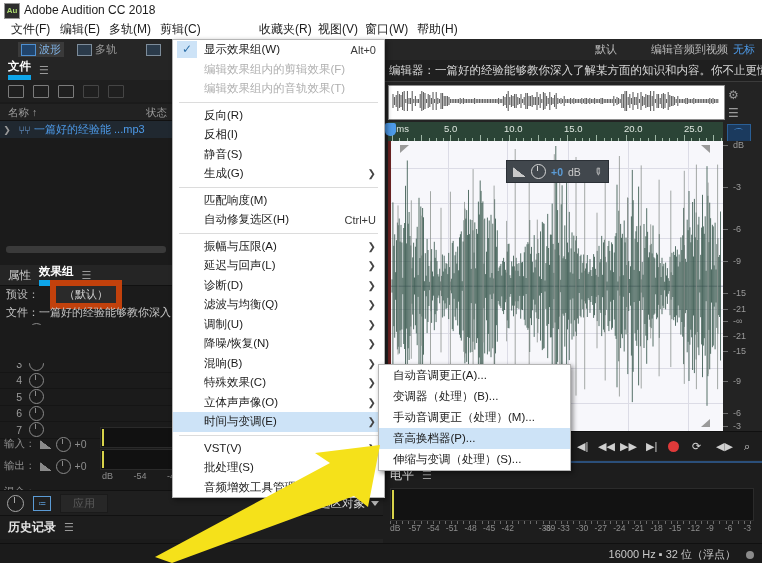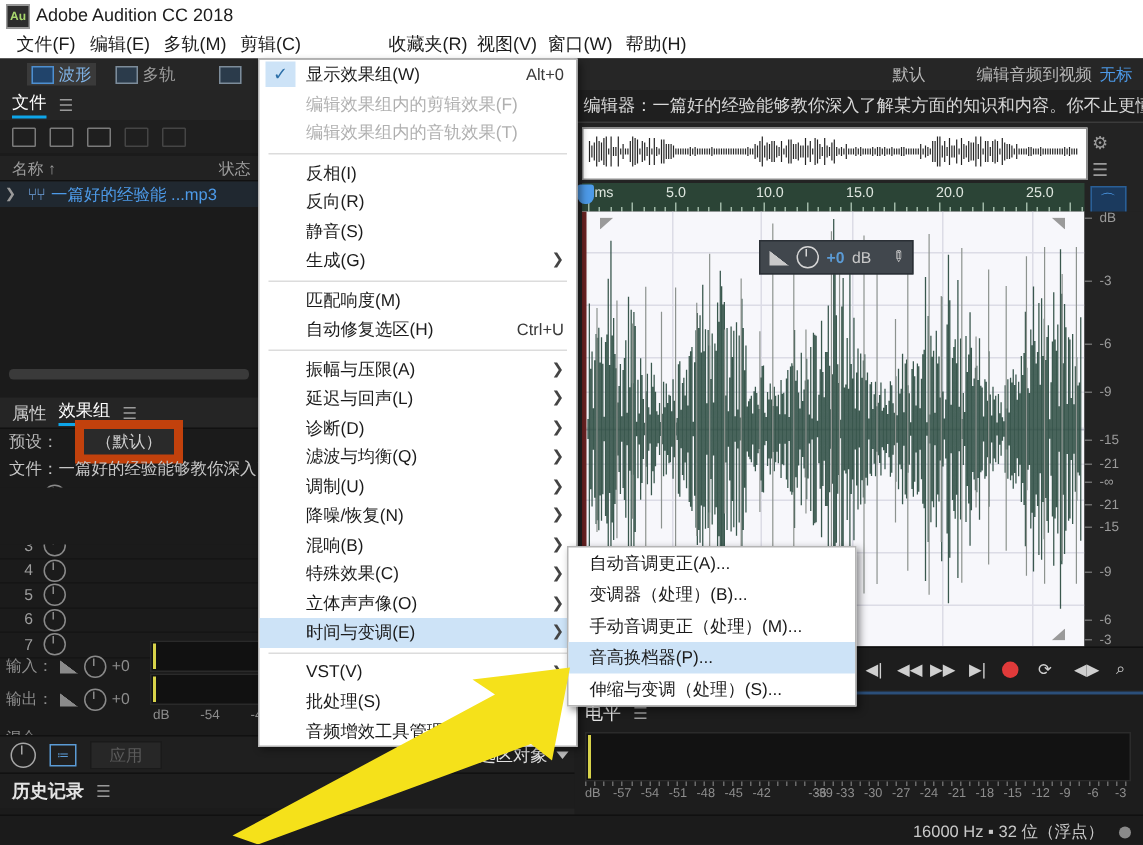--- a/index.html
+++ b/index.html
@@ -32,21 +32,21 @@
   .ts-btn.sel{background:#3a3a3a;color:#7fb2e5;}
   .ts-ico{width:13px;height:10px;border:1px solid #7d8c9a;background:#2b3b4b;display:inline-block;}
   .ts-btn.sel .ts-ico{border-color:#4e8fd0;background:#21446b;}
 
   
   .leftcol{position:absolute;left:0;top:60px;width:189px;height:503px;background:#1d1d1d;}
 
   .panelhdr{height:20px;display:flex;align-items:center;gap:8px;padding-left:8px;
     background:#252525;border-bottom:1px solid #111;}
   .panelhdr .ptab{font-size:11.5px;color:#cfcfcf;}
-  .panelhdr .ptab.act{color:#ffffff;border-bottom:2px solid #0ea5e9;padding-bottom:1px;}
+  .panelhdr .ptab.act{color:#ffffff;border-bottom:6px solid #0ea5e9;padding-bottom:1px;font-weight:bold;}
   .hamb{font-size:11px;color:#9a9a9a;}
 
   .files-panel{position:absolute;left:0;top:0;width:189px;height:205px;background:#1b1b1b;border-right:1px solid #101010;}
   .files-tools{position:absolute;left:0;top:20px;width:189px;height:22px;display:flex;align-items:center;gap:9px;padding-left:8px;background:#1f1f1f;}
   .fico{width:14px;height:11px;border:1px solid #8c8c8c;border-radius:1px;opacity:.85;}
   .fico.dim{opacity:.35;}
   .files-colhdr{position:absolute;left:0;top:44px;width:189px;height:16px;background:#222;border-bottom:1px solid #111;}
   .files-colhdr span{position:absolute;top:2px;font-size:10.5px;color:#9d9d9d;}
   .file-row{position:absolute;left:0;top:61px;width:189px;height:17px;display:flex;align-items:center;
     background:#202830;}
@@ -620,24 +620,24 @@
         <span class="acc">Alt+0</span>
       </div>
       <div class="mrow dis">
         <span>编辑效果组内的剪辑效果(F)</span>
       </div>
       <div class="mrow dis">
         <span>编辑效果组内的音轨效果(T)</span>
       </div>
       <div class="msep"></div>
       <div class="mrow">
+        <span>反向(R)</span>
+      </div>
+      <div class="mrow">
         <span>反相(I)</span>
-      </div>
-      <div class="mrow">
-        <span>反向(R)</span>
       </div>
       <div class="mrow">
         <span>静音(S)</span>
       </div>
       <div class="mrow">
         <span>生成(G)</span>
         <span class="arr">❯</span>
       </div>
       <div class="msep"></div>
       <div class="mrow">

